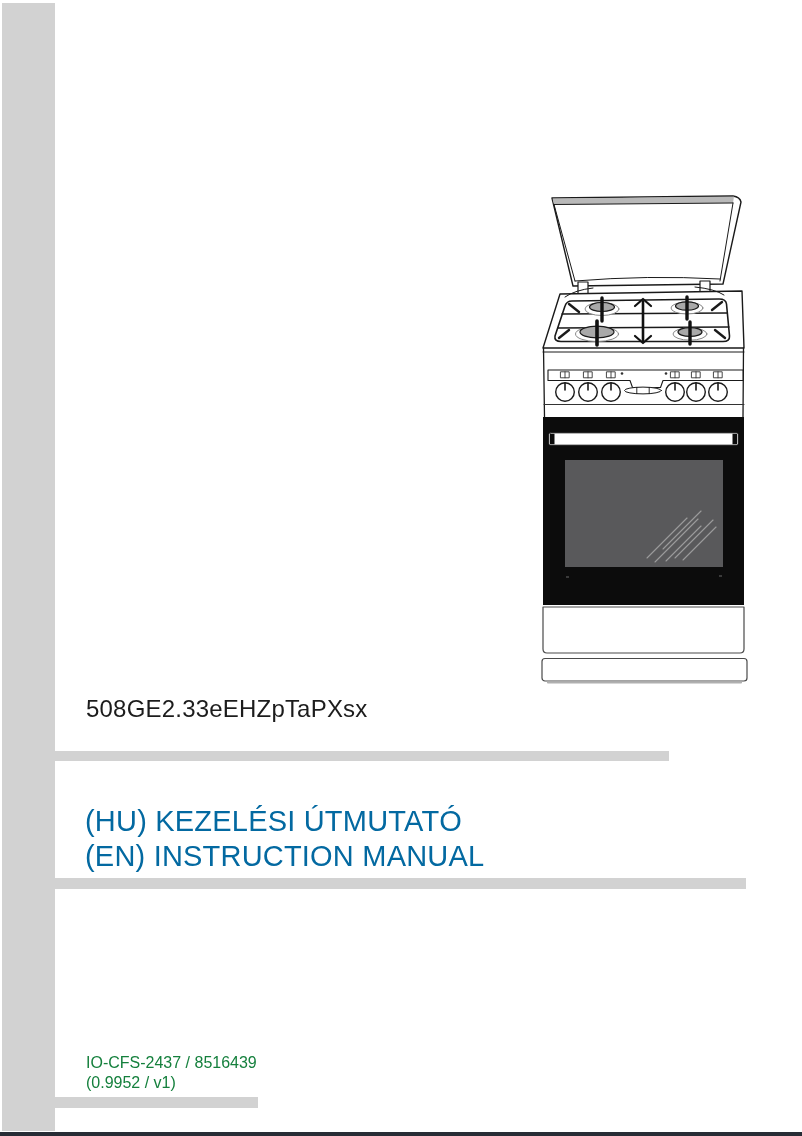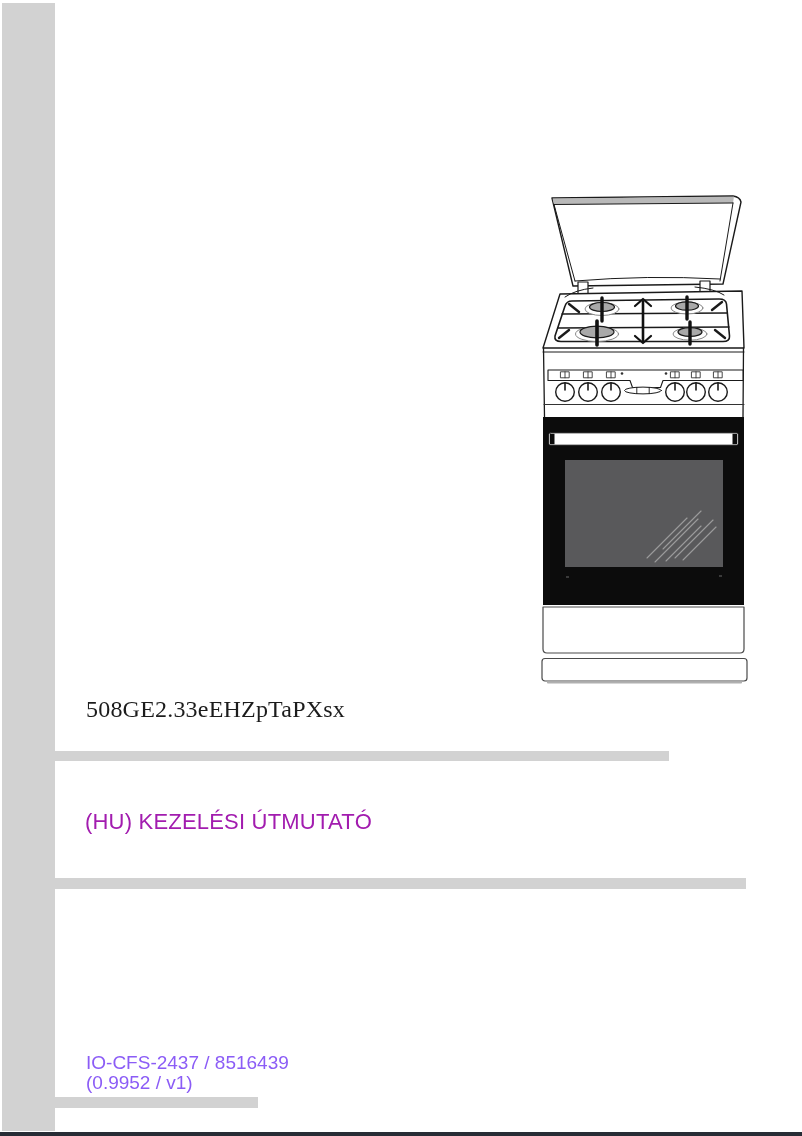--- a/index.html
+++ b/index.html
@@ -21,31 +21,30 @@
   .bar-title{top:878px;width:691px;height:11px;}
   .bar-footer{top:1097px;width:203px;height:11px;}
   .bottom-edge{
     position:absolute;left:0;top:1132px;width:802px;height:4px;
     background:#272c35;
   }
   .models{
     position:absolute;left:86px;top:694px;
     font-size:24px;line-height:30px;letter-spacing:0.2px;
     color:#1c1c1c;
-    font-family:Liberation Serif, serif;
   }
   .titleblock{
     position:absolute;left:85px;top:804px;
-    font-size:22px;line-height:35px;letter-spacing:0.2px;
-    color:#a21caf;
+    font-size:29px;line-height:35px;letter-spacing:0.2px;
+    color:#0369a1;
   }
   .footerblock{
     position:absolute;left:86px;top:1053px;
-    font-size:19px;line-height:19.5px;
-    color:#8b5cf6;
+    font-size:16px;line-height:19.5px;
+    color:#15803d;
   }
   .cooker{
     position:absolute;left:535px;top:190px;width:225px;height:500px;
   }
 </style>
 </head>
 <body>
 
 <div class="page">
 
@@ -198,20 +197,21 @@
   </div>
 
   <div class="models">
     <div>508GE2.33eEHZpTaPXsx</div>
   </div>
 
   <div class="hbar bar-models"></div>
 
   <div class="titleblock">
     <div>(HU) KEZELÉSI ÚTMUTATÓ</div>
+    <div>(EN) INSTRUCTION MANUAL</div>
   </div>
 
   <div class="hbar bar-title"></div>
 
   <div class="footerblock">
     <div>IO-CFS-2437 / 8516439</div>
     <div>(0.9952 / v1)</div>
   </div>
 
   <div class="hbar bar-footer"></div>

